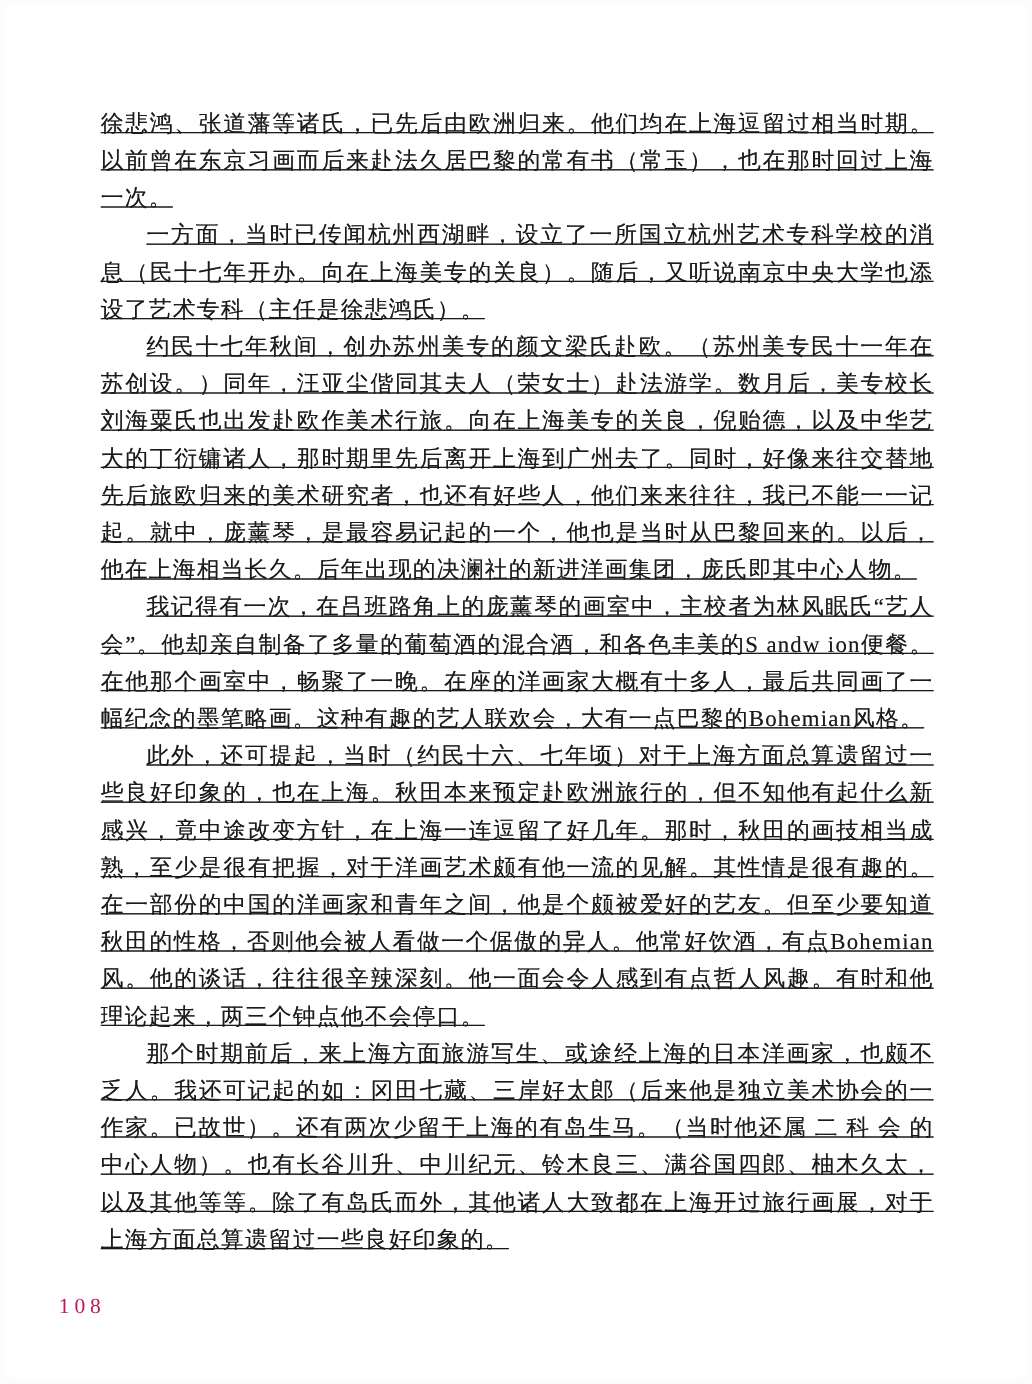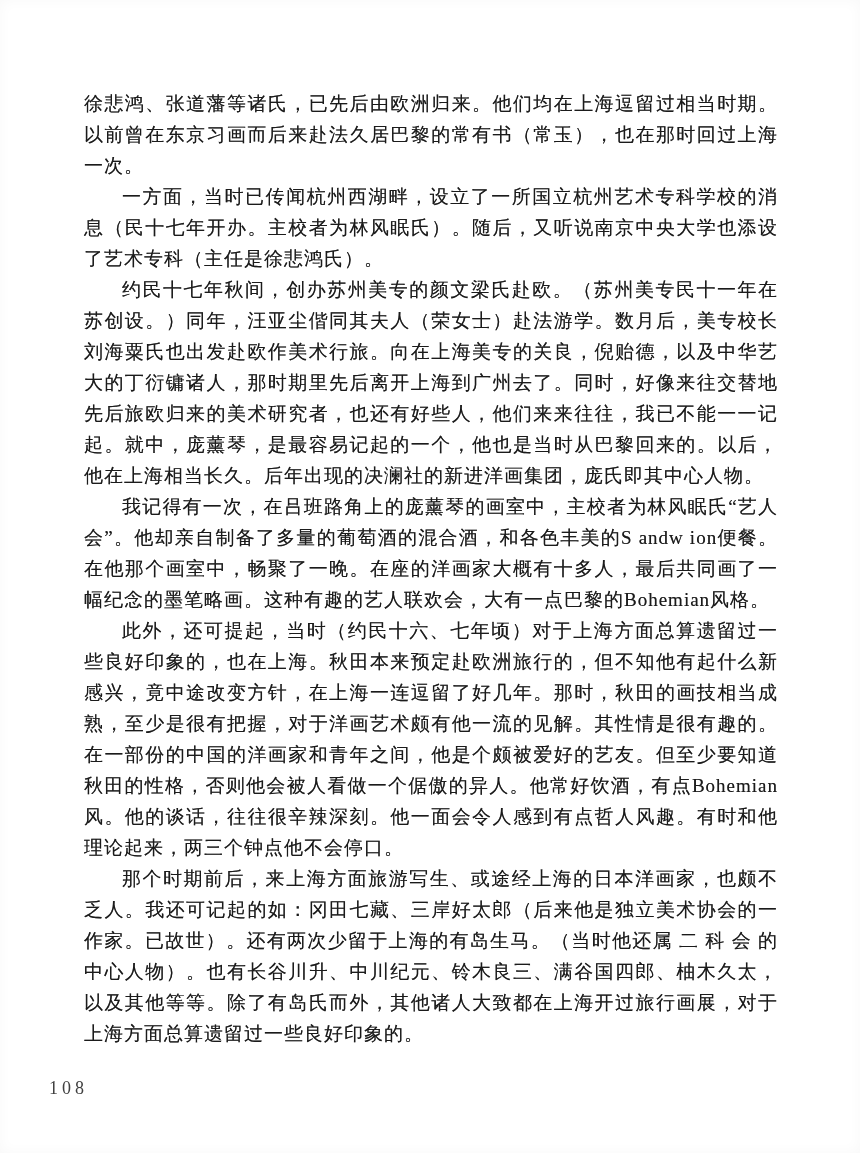--- a/index.html
+++ b/index.html
@@ -25,46 +25,47 @@
   .text-block {
     position: absolute;
     left: 84px;
     top: 88px;
     width: 694px;
     font-size: 19px;
     line-height: 31px;
     letter-spacing: 1px;
     text-align: justify;
     text-justify: inter-character;
+    text-decoration: underline;
   }
   .para {
     margin: 0;
     text-indent: 2em;
     
     text-shadow: 0 0 0.4px rgba(0,0,0,0.55);
   }
   .para.no-indent {
     text-indent: 0;
   }
   .page-number {
     position: absolute;
     left: 49px;
     top: 1078px;
     font-size: 18px;
     letter-spacing: 4px;
-    color: #404040;
+    color: #be185d;
     font-family: "Liberation Serif", "DejaVu Serif", serif;
   }
 </style>
 </head>
 <body>
 
 <div class="page">
   <div class="text-block">
     <p class="para no-indent">徐悲鸿、张道藩等诸氏，已先后由欧洲归来。他们均在上海逗留过相当时期。以前曾在东京习画而后来赴法久居巴黎的常有书（常玉），也在那时回过上海一次。</p>
-    <p class="para">一方面，当时已传闻杭州西湖畔，设立了一所国立杭州艺术专科学校的消息（民十七年开办。主校者为林风眠氏）。随后，又听说南京中央大学也添设了艺术专科（主任是徐悲鸿氏）。</p>
+    <p class="para">一方面，当时已传闻杭州西湖畔，设立了一所国立杭州艺术专科学校的消息（民十七年开办。向在上海美专的关良）。随后，又听说南京中央大学也添设了艺术专科（主任是徐悲鸿氏）。</p>
     <p class="para">约民十七年秋间，创办苏州美专的颜文梁氏赴欧。（苏州美专民十一年在苏创设。）同年，汪亚尘偕同其夫人（荣女士）赴法游学。数月后，美专校长刘海粟氏也出发赴欧作美术行旅。向在上海美专的关良，倪贻德，以及中华艺大的丁衍镛诸人，那时期里先后离开上海到广州去了。同时，好像来往交替地先后旅欧归来的美术研究者，也还有好些人，他们来来往往，我已不能一一记起。就中，庞薰琴，是最容易记起的一个，他也是当时从巴黎回来的。以后，他在上海相当长久。后年出现的决澜社的新进洋画集团，庞氏即其中心人物。</p>
     <p class="para">我记得有一次，在吕班路角上的庞薰琴的画室中，主校者为林风眠氏“艺人会”。他却亲自制备了多量的葡萄酒的混合酒，和各色丰美的S andw ion便餐。在他那个画室中，畅聚了一晚。在座的洋画家大概有十多人，最后共同画了一幅纪念的墨笔略画。这种有趣的艺人联欢会，大有一点巴黎的Bohemian风格。</p>
     <p class="para">此外，还可提起，当时（约民十六、七年顷）对于上海方面总算遗留过一些良好印象的，也在上海。秋田本来预定赴欧洲旅行的，但不知他有起什么新感兴，竟中途改变方针，在上海一连逗留了好几年。那时，秋田的画技相当成熟，至少是很有把握，对于洋画艺术颇有他一流的见解。其性情是很有趣的。在一部份的中国的洋画家和青年之间，他是个颇被爱好的艺友。但至少要知道秋田的性格，否则他会被人看做一个倨傲的异人。他常好饮酒，有点Bohemian风。他的谈话，往往很辛辣深刻。他一面会令人感到有点哲人风趣。有时和他理论起来，两三个钟点他不会停口。</p>
     <p class="para">那个时期前后，来上海方面旅游写生、或途经上海的日本洋画家，也颇不乏人。我还可记起的如：冈田七藏、三岸好太郎（后来他是独立美术协会的一作家。已故世）。还有两次少留于上海的有岛生马。（当时他还属 二 科 会 的 中心人物）。也有长谷川升、中川纪元、铃木良三、满谷国四郎、柚木久太，以及其他等等。除了有岛氏而外，其他诸人大致都在上海开过旅行画展，对于上海方面总算遗留过一些良好印象的。</p>
   </div>
   <div class="page-number">108</div>
 </div>
 
 </body></html>

